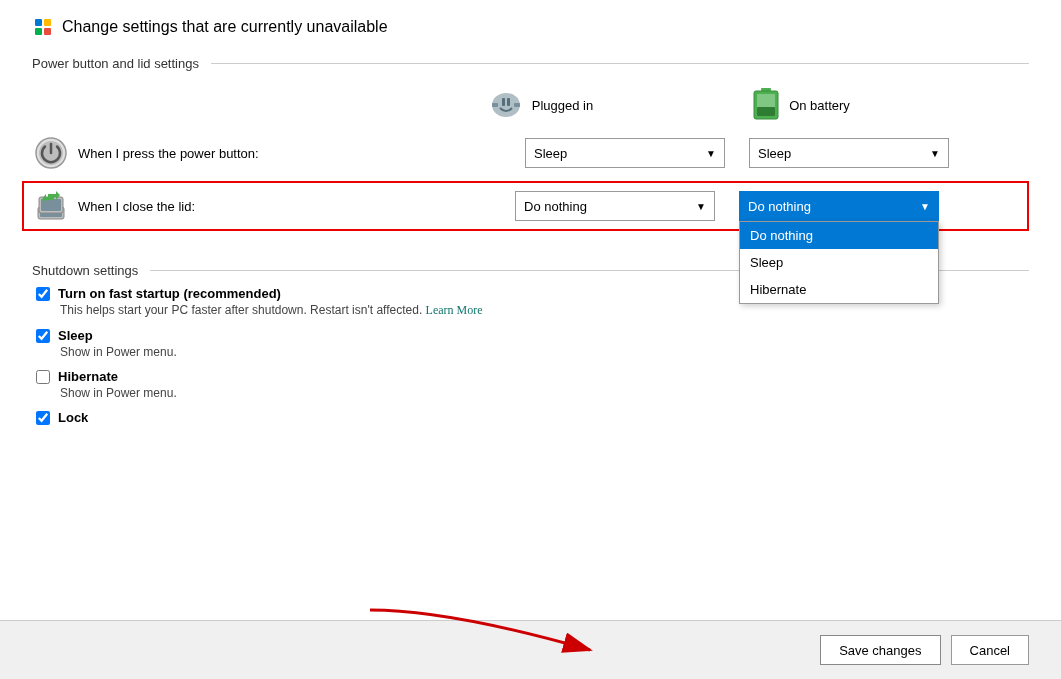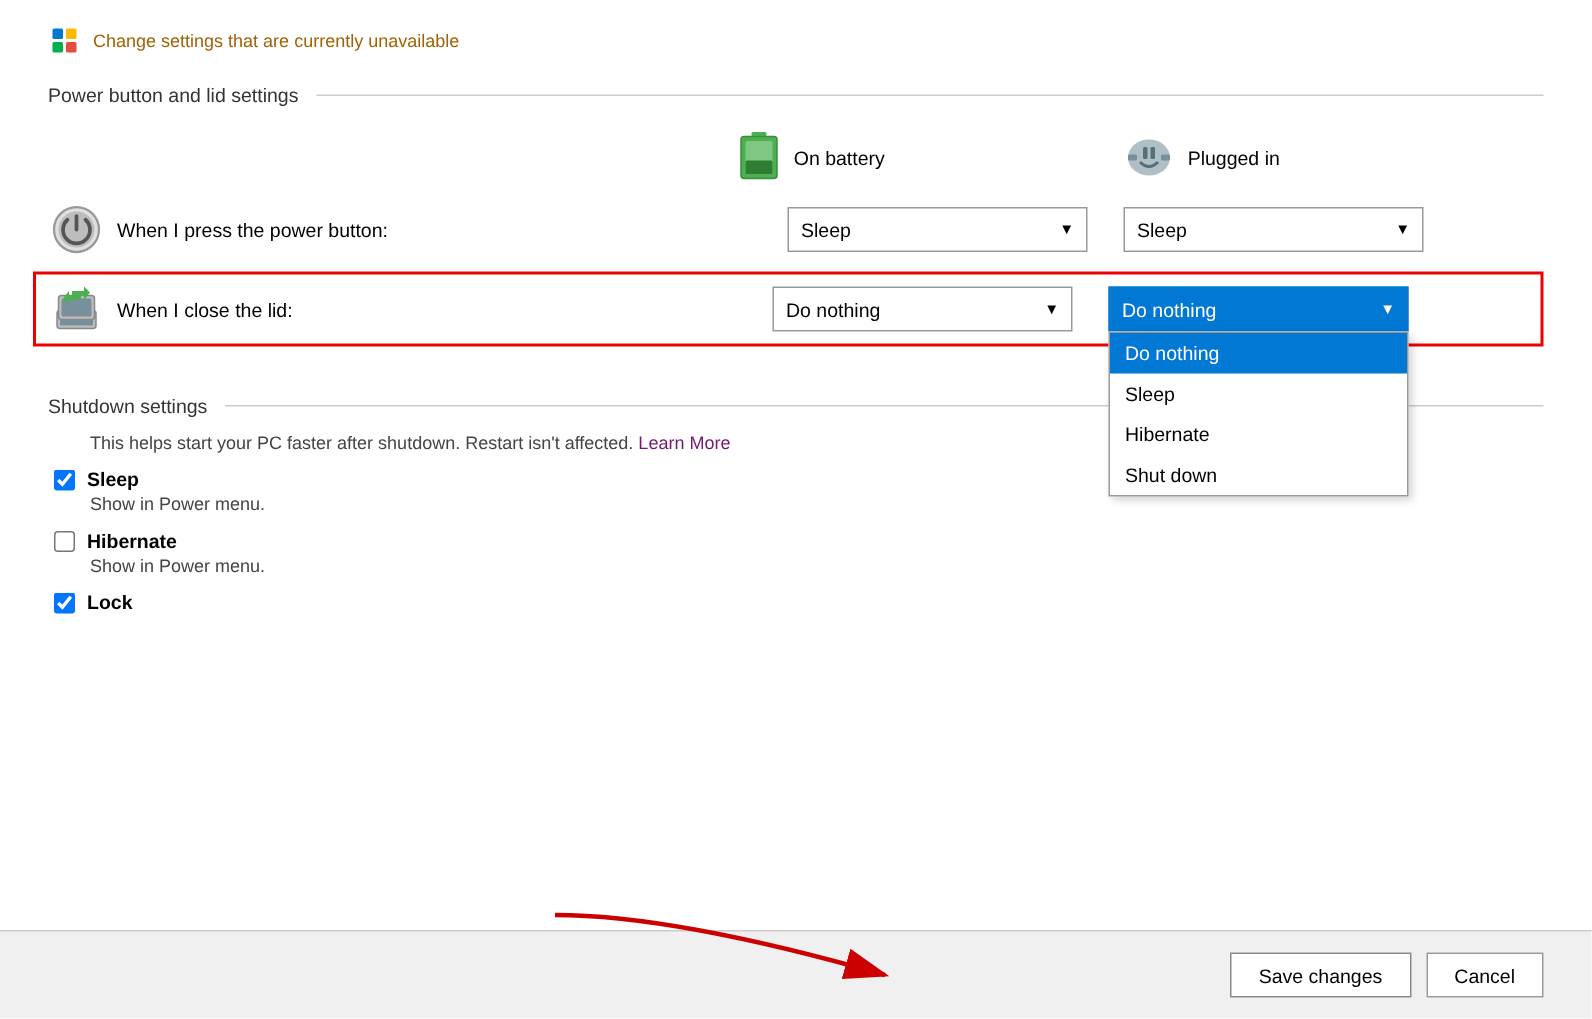--- a/index.html
+++ b/index.html
@@ -26,23 +26,23 @@
       gap: 8px;
       margin-bottom: 18px;
       cursor: pointer;
     }
     .shield-icon {
       width: 22px;
       height: 22px;
       flex-shrink: 0;
     }
     .change-settings-text {
-      color: #a16207;
+      color: #000000;
       text-decoration: none;
-      font-size: 12px;
+      font-size: 16px;
     }
     .section-header {
       font-size: 13px;
       color: #333;
       margin-bottom: 16px;
       display: flex;
       align-items: center;
       gap: 8px;
     }
     .section-header::after {
@@ -180,23 +180,24 @@
       font-size: 13px;
       font-weight: 600;
     }
     .checkbox-sublabel {
       font-size: 12px;
       color: #444;
       margin-left: 24px;
       margin-top: 2px;
     }
     .learn-more {
-      color: #701a75;
+      color: #0f766e;
       text-decoration: none;
       cursor: pointer;
+      font-family: Liberation Serif, serif;
     }
     .checkbox-input {
       width: 14px;
       height: 14px;
       cursor: pointer;
     }
     .footer-btn {
       height: 30px;
       padding: 0 18px;
       font-size: 13px;
@@ -225,41 +226,41 @@
       <rect x="12" y="12" width="7" height="7" fill="#e74c3c" rx="1"></rect>
     </svg>
     <span class="change-settings-text">Change settings that are currently unavailable</span>
   </div>
 
   <div class="section-header">
     <span>Power button and lid settings</span>
   </div>
 
   <div class="column-headers">
-    <div class="column-header">
-
-      <svg width="30" height="36" viewBox="0 0 30 36">
-        <rect x="10" y="1" width="10" height="3" rx="1" fill="#4caf50"></rect>
-        <rect x="3" y="4" width="24" height="28" rx="2" fill="#4caf50" stroke="#388e3c" stroke-width="1"></rect>
-        <rect x="6" y="7" width="18" height="22" rx="1" fill="#81c784"></rect>
-        <rect x="6" y="20" width="18" height="9" rx="1" fill="#2e7d32"></rect>
-      </svg>
-      <span>On battery</span>
-    </div>
     <div class="column-header">
 
       <svg width="36" height="30" viewBox="0 0 36 30">
         <ellipse cx="18" cy="15" rx="14" ry="12" fill="#b0bec5"></ellipse>
         <rect x="14" y="8" width="3" height="8" rx="1" fill="#546e7a"></rect>
         <rect x="19" y="8" width="3" height="8" rx="1" fill="#546e7a"></rect>
         <path d="M12 18 Q18 24 24 18" stroke="#546e7a" stroke-width="2" fill="none"></path>
         <rect x="4" y="13" width="6" height="4" rx="1" fill="#78909c"></rect>
         <rect x="26" y="13" width="6" height="4" rx="1" fill="#78909c"></rect>
       </svg>
       <span>Plugged in</span>
+    </div>
+    <div class="column-header">
+
+      <svg width="30" height="36" viewBox="0 0 30 36">
+        <rect x="10" y="1" width="10" height="3" rx="1" fill="#4caf50"></rect>
+        <rect x="3" y="4" width="24" height="28" rx="2" fill="#4caf50" stroke="#388e3c" stroke-width="1"></rect>
+        <rect x="6" y="7" width="18" height="22" rx="1" fill="#81c784"></rect>
+        <rect x="6" y="20" width="18" height="9" rx="1" fill="#2e7d32"></rect>
+      </svg>
+      <span>On battery</span>
     </div>
   </div>
 
   <div class="settings-rows">
 
     <div class="setting-row">
       <div class="row-icon">
         <svg width="34" height="34" viewBox="0 0 34 34">
           <circle cx="17" cy="17" r="15" fill="#e0e0e0" stroke="#999" stroke-width="1.5"></circle>
           <circle cx="17" cy="17" r="12" fill="#bdbdbd"></circle>
@@ -322,35 +323,36 @@
           <div class="dropdown-menu">
             <div class="dropdown-menu-item selected">
               <span>Do nothing</span>
             </div>
             <div class="dropdown-menu-item">
               <span>Sleep</span>
             </div>
             <div class="dropdown-menu-item">
               <span>Hibernate</span>
             </div>
-            <div class="dropdown-menu-item">
-              <span>Shut down</span>
-            </div>
           </div>
         </div>
       </div>
     </div>
   </div>
 
   <div class="shutdown-section">
     <div class="shutdown-header">
       <span>Shutdown settings</span>
     </div>
 
     <div class="checkbox-row">
+      <div class="checkbox-label-row">
+        <input type="checkbox" checked="" class="checkbox-input" style="">
+        <span class="checkbox-label">Turn on fast startup (recommended)</span>
+      </div>
       <div class="checkbox-sublabel">
         <span>This helps start your PC faster after shutdown. Restart isn't affected.</span>
         <a class="learn-more">Learn More</a>
       </div>
     </div>
 
     <div class="checkbox-row">
       <div class="checkbox-label-row">
         <input type="checkbox" checked="" class="checkbox-input" style="">
         <span class="checkbox-label">Sleep</span>

